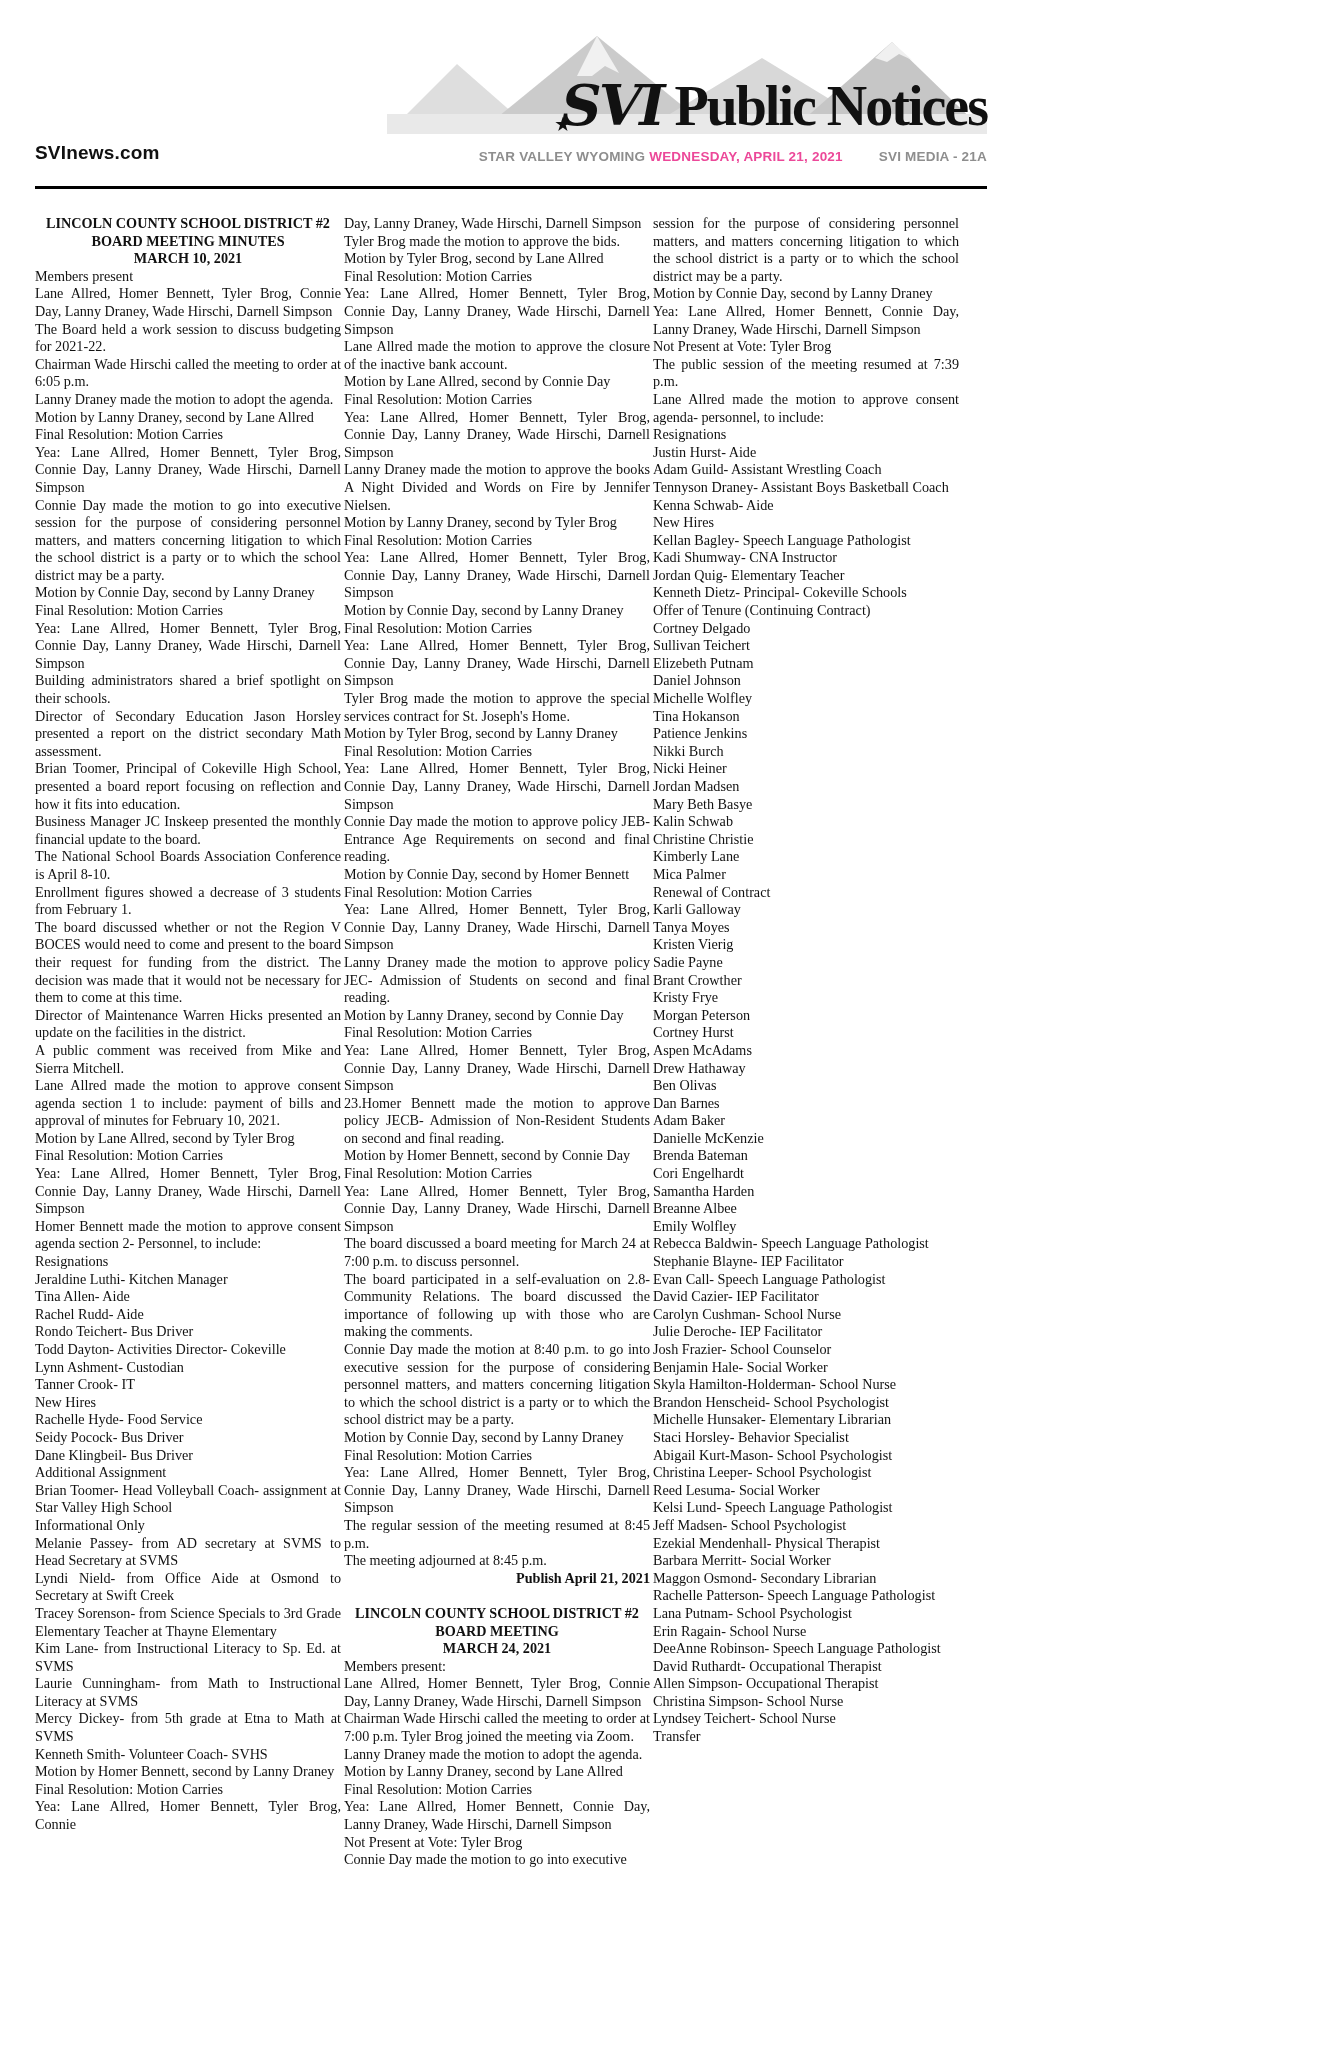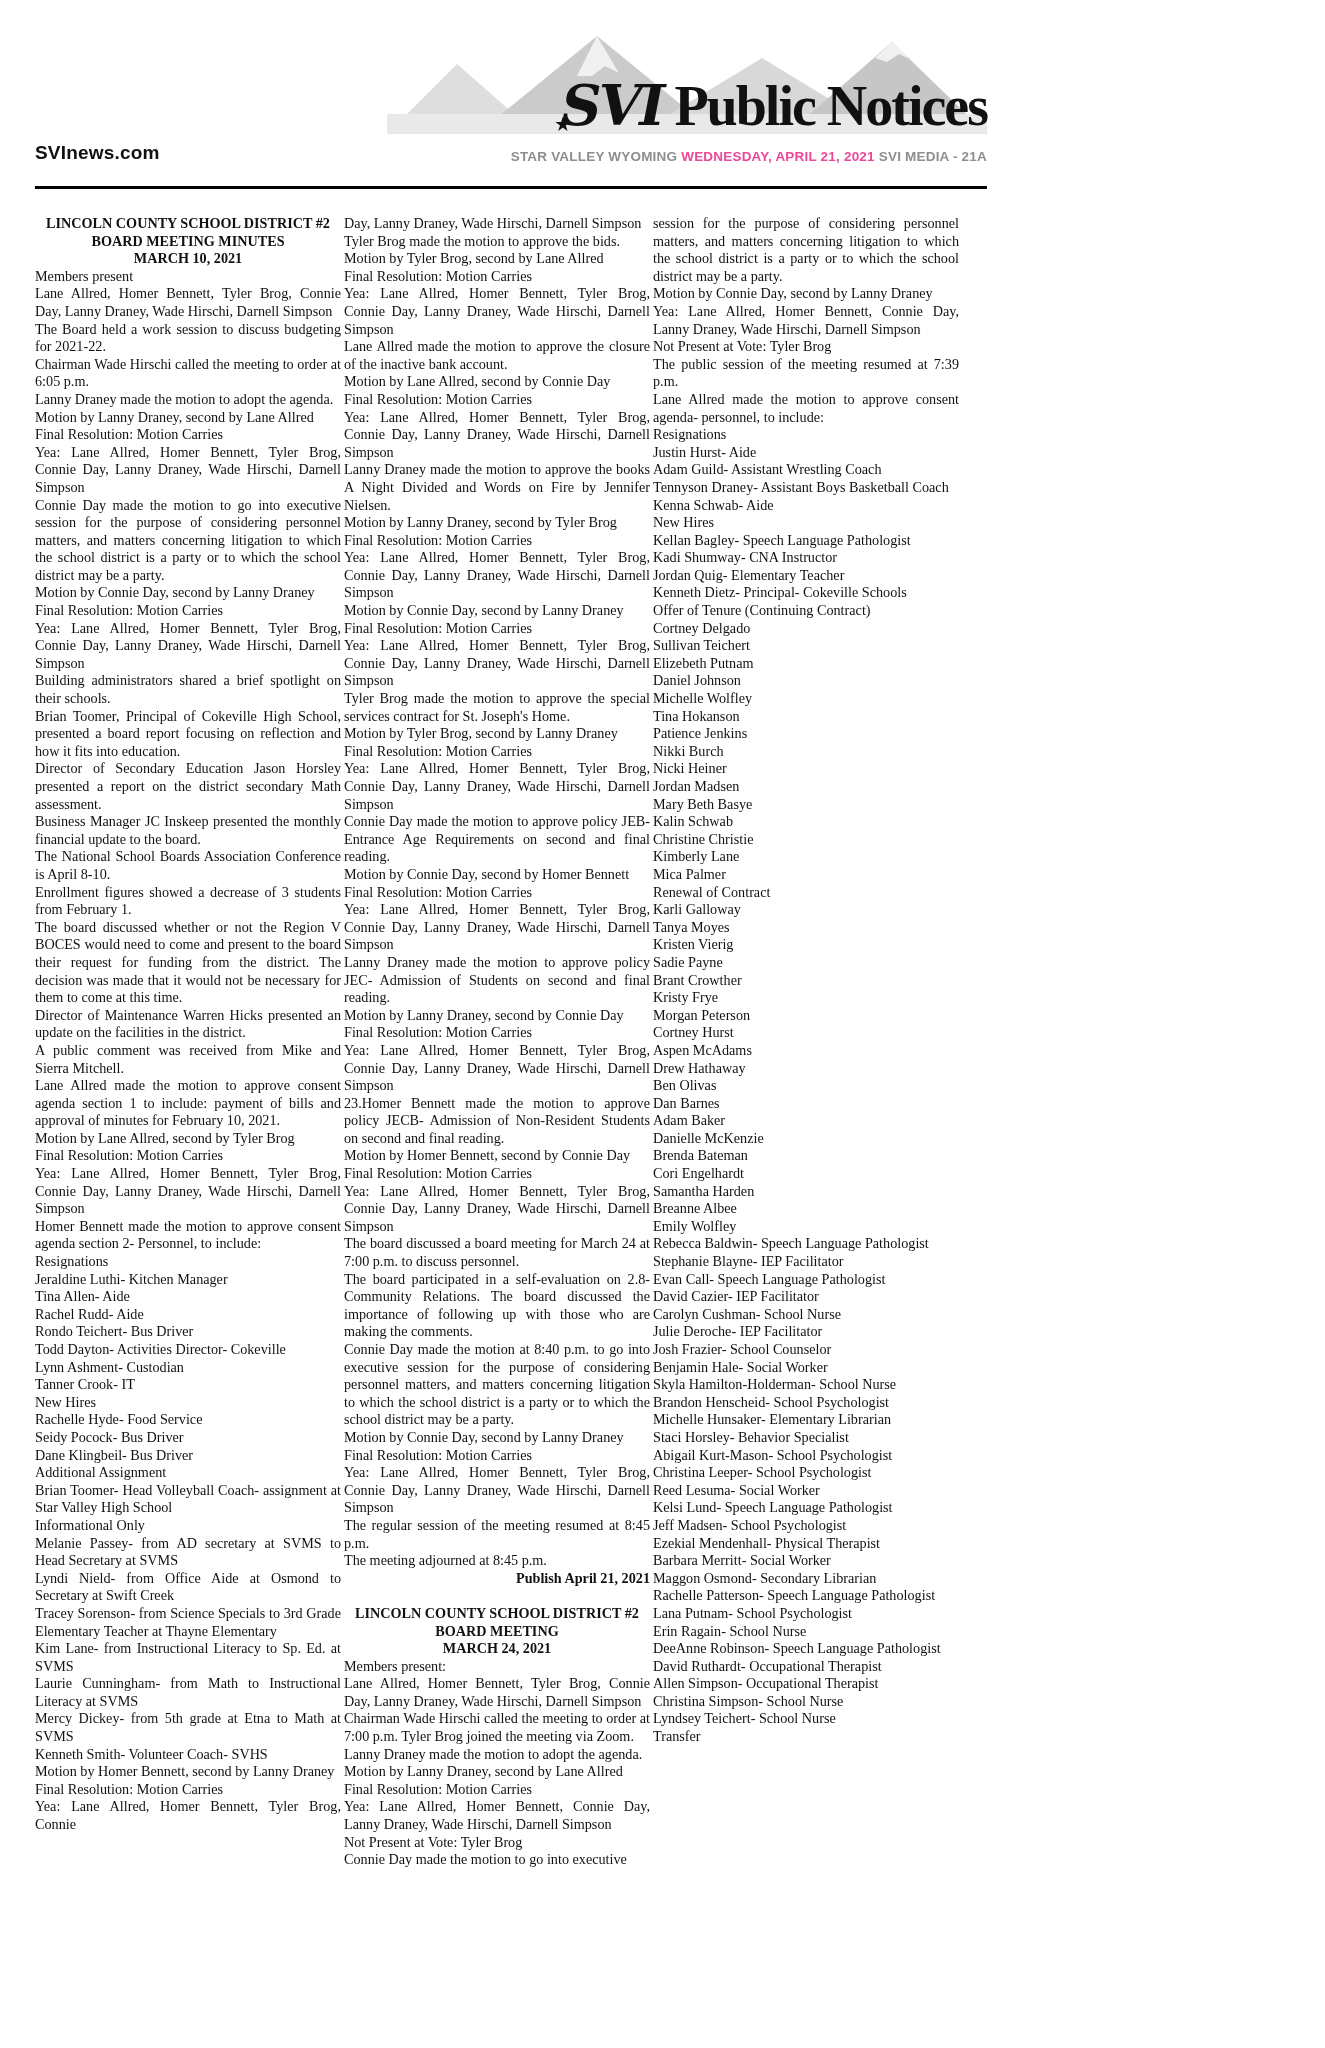--- a/index.html
+++ b/index.html
@@ -19,21 +19,21 @@
   .svi-logo { font-size:56px; font-style:italic; letter-spacing:-3px; position:relative; margin-right:12px; }
   .star { position:absolute; left:-6px; bottom:4px; font-size:17px; font-style:normal; letter-spacing:0; }
   .masthead-title { font-size:56px; letter-spacing:-2px;font-family:Liberation Serif, serif; }
 
   
   .subheader { display:flex; justify-content:space-between; align-items:flex-end;
                border-bottom:3px solid #000000; padding-bottom:22px; margin-top:8px;
                font-family:"Liberation Sans", sans-serif; font-weight:bold; }
   .site { font-size:19px; letter-spacing:0.2px; }
   .dateline { font-size:13.5px; letter-spacing:0.2px; }
-  .muted { color:#8e8e8e; }
+  .muted { color:#8e8e8e;margin-left:32px; }
   .black { color:#ec4899; }
 
   
   .cols { display:flex; gap:3px; margin-top:26px; }
   .col { width:306px; }
   .block { font-size:14.2px; line-height:17.6px; }
   .block.body { text-align:justify; }
   .block.heading { font-weight:bold; text-align:center; }
   .block.publish { font-weight:bold; text-align:right; }
   .block.space { height:17.6px; }
@@ -80,22 +80,22 @@
           <div class="block body">Chairman Wade Hirschi called the meeting to order at 6:05 p.m.</div>
           <div class="block body">Lanny Draney made the motion to adopt the agenda.</div>
           <div class="block body">Motion by Lanny Draney, second by Lane Allred</div>
           <div class="block body">Final Resolution: Motion Carries</div>
           <div class="block body">Yea: Lane Allred, Homer Bennett, Tyler Brog, Connie Day, Lanny Draney, Wade Hirschi, Darnell Simpson</div>
           <div class="block body">Connie Day made the motion to go into executive session for the purpose of considering personnel matters, and matters concerning litigation to which the school district is a party or to which the school district may be a party.</div>
           <div class="block body">Motion by Connie Day, second by Lanny Draney</div>
           <div class="block body">Final Resolution: Motion Carries</div>
           <div class="block body">Yea: Lane Allred, Homer Bennett, Tyler Brog, Connie Day, Lanny Draney, Wade Hirschi, Darnell Simpson</div>
           <div class="block body">Building administrators shared a brief spotlight on their schools.</div>
+          <div class="block body">Director of Secondary Education Jason Horsley presented a report on the district secondary Math assessment.</div>
           <div class="block body">Brian Toomer, Principal of Cokeville High School, presented a board report focusing on reflection and how it fits into education.</div>
-          <div class="block body">Director of Secondary Education Jason Horsley presented a report on the district secondary Math assessment.</div>
           <div class="block body">Business Manager JC Inskeep presented the monthly financial update to the board.</div>
           <div class="block body">The National School Boards Association Conference is April 8-10.</div>
           <div class="block body">Enrollment figures showed a decrease of 3 students from February 1.</div>
           <div class="block body">The board discussed whether or not the Region V BOCES would need to come and present to the board their request for funding from the district. The decision was made that it would not be necessary for them to come at this time.</div>
           <div class="block body">Director of Maintenance Warren Hicks presented an update on the facilities in the district.</div>
           <div class="block body">A public comment was received from Mike and Sierra Mitchell.</div>
           <div class="block body">Lane Allred made the motion to approve consent agenda section 1 to include: payment of bills and approval of minutes for February 10, 2021.</div>
           <div class="block body">Motion by Lane Allred, second by Tyler Brog</div>
           <div class="block body">Final Resolution: Motion Carries</div>
           <div class="block body">Yea: Lane Allred, Homer Bennett, Tyler Brog, Connie Day, Lanny Draney, Wade Hirschi, Darnell Simpson</div>

